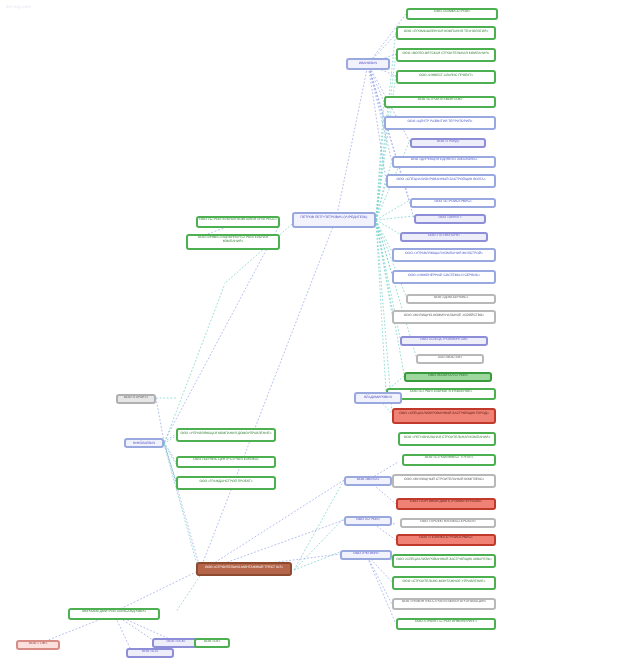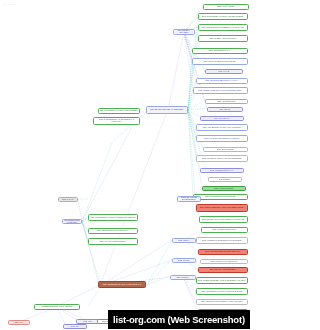--- a/index.html
+++ b/index.html
@@ -162,14 +162,13 @@
       <div class="node n-green" style="left: 88px; top: 238px; width: 50px; height: 7px;">ООО «ГРАЖДАНСТРОЙ ПРОЕКТ»</div>
       <div class="node n-brown" style="left: 98px; top: 281px; width: 48px; height: 7px;">ООО «СТРОИТЕЛЬНО-МОНТАЖНЫЙ ТРЕСТ №7»</div>
       <div class="node n-green" style="left: 34px; top: 304px; width: 46px; height: 6px;">МОРОЗОВ ДМИТРИЙ АЛЕКСАНДРОВИЧ</div>
       <div class="node n-pink" style="left: 8px; top: 320px; width: 22px; height: 5px;">ООО «ТЭК»</div>
       <div class="node n-purple" style="left: 63px; top: 324px; width: 24px; height: 5px;">ООО «СЗ»</div>
       <div class="node n-purple" style="left: 76px; top: 319px; width: 24px; height: 5px;">ООО «ПСК»</div>
       <div class="node n-green" style="left: 97px; top: 319px; width: 18px; height: 5px;">ООО «СК»</div>
       <div class="node n-gray" style="left: 58px; top: 197px; width: 20px; height: 5px;">ООО «ГАРАНТ»</div>
     </div>
 
-  <div id="watermark">list-org.com (Web Screenshot)</div>
 </div>
 
 </body></html>

